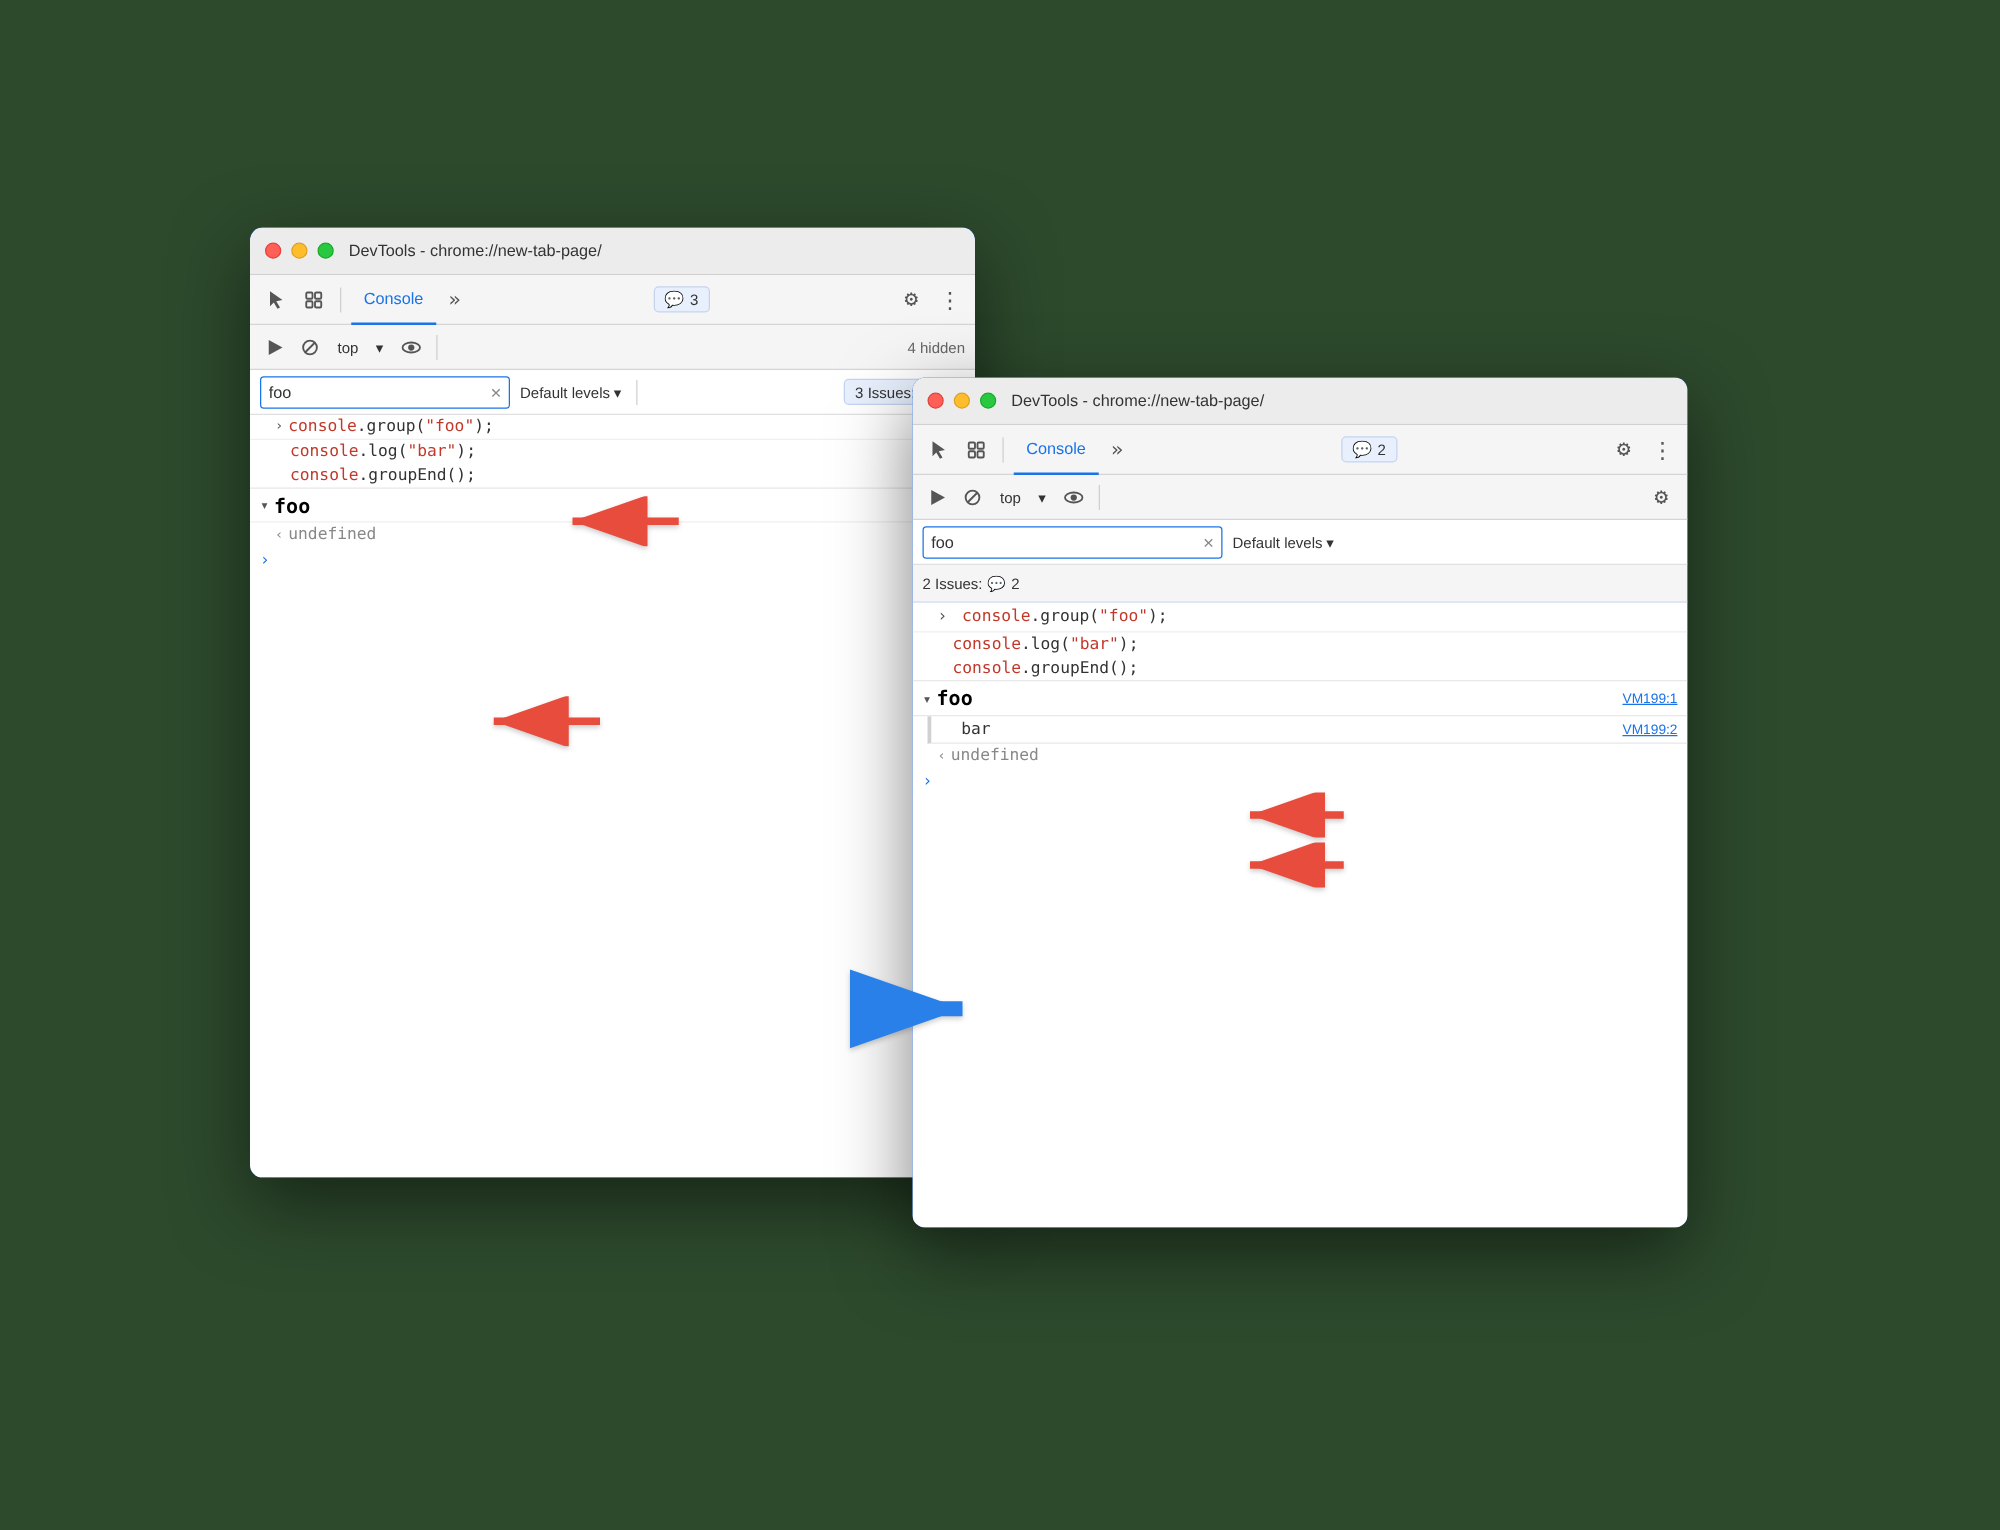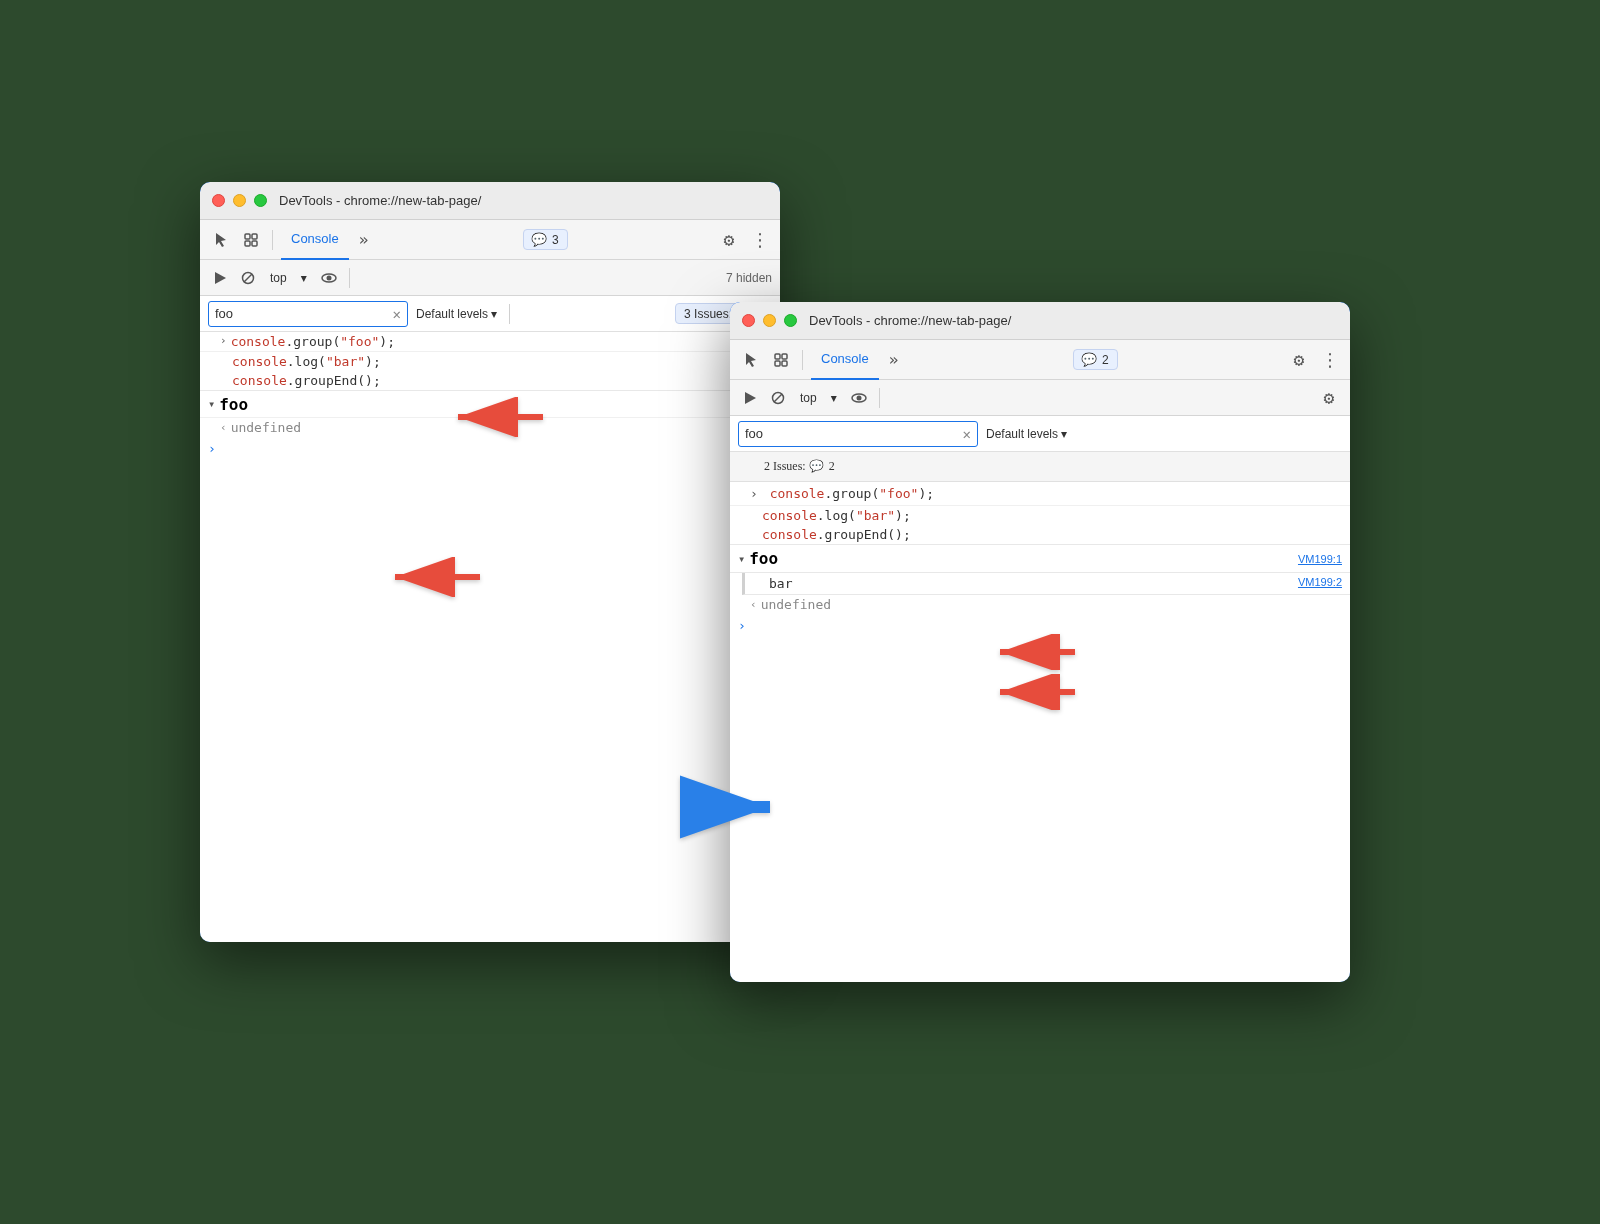--- a/index.html
+++ b/index.html
@@ -250,25 +250,24 @@
       height: 30px;
       display: flex;
       align-items: center;
       padding: 0 8px;
       border-bottom: 1px solid #e0e0e0;
     }
 
     .issues-label {
       font-size: 12px;
       color: #333;
-      font-family: Liberation Serif, serif;
+      font-family: Liberation Sans, sans-serif;
       display: flex;
       align-items: center;
       gap: 4px;
-      margin-left: 26px;
     }
 
     
     .console-content {
       background: #fff;
       flex: 1;
       padding: 0;
       overflow: hidden;
     }
 
@@ -391,21 +390,21 @@
           <span>top</span>
           <span>▾</span>
         </div>
         <div class="console-icon">
           <svg width="16" height="12" viewBox="0 0 16 12">
               <ellipse cx="8" cy="6" rx="7" ry="4" fill="none" stroke="#555" stroke-width="1.5"></ellipse>
               <circle cx="8" cy="6" r="2.5" fill="#555"></circle>
             </svg>
         </div>
         <div class="toolbar-divider"></div>
-        <div class="hidden-text">7 hidden</div>
+        <div class="hidden-text">4 hidden</div>
       </div>
 
       <div class="filter-row">
         <div class="filter-input-wrap">
           <span class="filter-input-text">foo</span>
           <span class="clear-icon">✕</span>
         </div>
         <div class="default-levels">
           <span>Default levels</span>
           <span>▾</span>
@@ -580,21 +579,21 @@
         <div style="padding:2px 8px 2px 32px;font-size:13px;font-family:Menlo,Monaco,monospace;border-bottom:1px solid #e8e8e8;">
           <span style="color:#c0392b;">console</span><span style="color:#333;">.groupEnd();</span>
         </div>
 
         <div style="display:flex;align-items:center;padding:4px 8px;border-bottom:1px solid #e8e8e8;position:relative;">
           <span style="color:#555; margin-right:4px; font-size:12px;">▾</span>
           <span style="font-weight:bold;font-size:16px;font-family:Menlo,Monaco,monospace;">foo</span>
           <span style="margin-left:auto;font-size:11px;color:#1a73e8;text-decoration:underline;font-family:-apple-system,sans-serif;">VM199:1</span>
         </div>
 
-        <div style="display:flex;align-items:flex-start;padding:3px 8px 3px 24px;border-bottom:1px solid #e8e8e8;border-left:3px solid #d0d0d0;margin-left:12px;">
+        <div style="display:flex;align-items:center;padding:3px 8px 3px 24px;border-bottom:1px solid #e8e8e8;border-left:3px solid #d0d0d0;margin-left:12px;">
           <span style="font-size:13px;font-family:Menlo,Monaco,monospace;color:#333;">bar</span>
           <span style="margin-left:auto;font-size:11px;color:#1a73e8;text-decoration:underline;font-family:-apple-system,sans-serif;">VM199:2</span>
         </div>
         <div class="undefined-line">
           <span style="color:#888;font-size:11px;margin-right:4px;">‹</span>
           <span>undefined</span>
         </div>
         <div class="prompt-line">
           <span style="color:#1a73e8;">›</span>
         </div>

